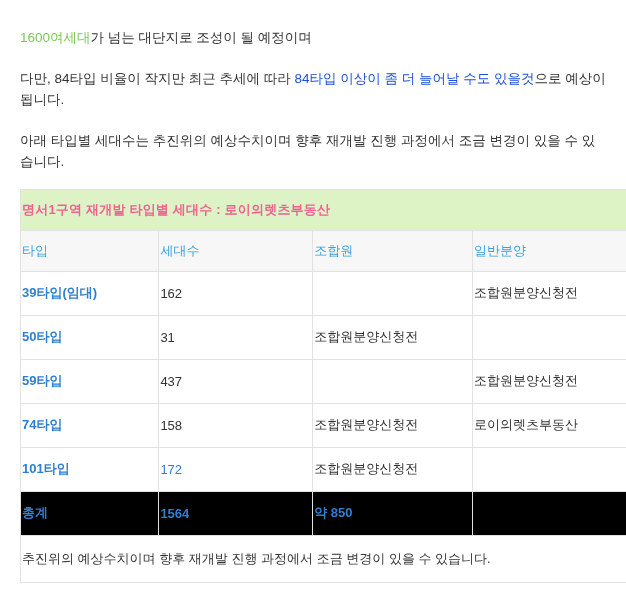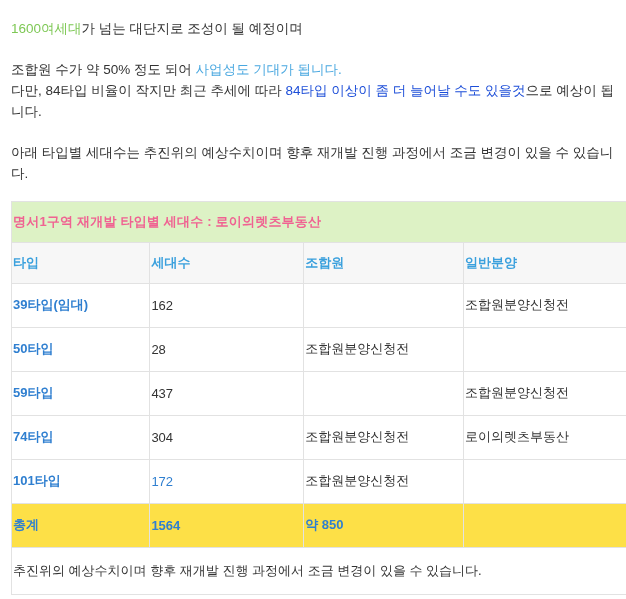--- a/index.html
+++ b/index.html
@@ -12,21 +12,21 @@
     background: #ffffff;
     font-family: "Liberation Sans", sans-serif;
     color: #333333;
     font-size: 13.5px;
   }
   .page {
     position: relative;
     width: 626px;
     height: 599px;
     box-sizing: border-box;
-    padding: 7px;
+    padding: 16px;
   }
   .intro {
     padding: 12px 4px 0 4px;
   }
   .intro p {
     margin: 0 0 0 0;
     line-height: 1.55;
     font-size: 13.5px;
     color: #333333;
   }
@@ -58,21 +58,21 @@
     background: #ddf2c5;
     color: #f06292;
     font-weight: bold;
     font-size: 14.5px;
     height: 38px;
     letter-spacing: 0.2px;
   }
   .tbl-head th {
     background: #f7f7f7;
     color: #3aa0dd;
-    font-weight: bold;
+    font-weight: normal;
     height: 38px;
     font-size: 13px;
   }
   .tbl-head th.c-type { color: #3aa0dd; }
   .tbl-head th.c-units { color: #3aa0dd; }
   .tbl-head th.c-union { color: #3aa0dd; margin-top: 20px; }
   .tbl-head th.c-public { color: #3aa0dd; margin-left: 16px; }
   tr.data-row td {
     height: 41px;
     background: #ffffff;
@@ -86,21 +86,21 @@
     color: #333333;
   }
   td.units-cell.blue {
     color: #2f7fd0;
   }
   td.union-cell, td.public-cell {
     color: #333333;
   }
   tr.total-row td {
     height: 41px;
-    background: #fde047;
+    background: #000000;
     color: #2f7fd0;
     font-weight: bold;
   }
   tr.note-row td {
     height: 44px;
     background: #ffffff;
     color: #333333;
     font-size: 13px;
     border-top: 1px solid #e2e2e2;
   }
@@ -110,21 +110,20 @@
   .col-4 { width: 26.5%; }
 </style>
 </head>
 <body>
 
 <div class="page">
 
   <div class="intro">
     <p><span class="hl-green">1600여세대</span><span>가 넘는 대단지로 조성이 될 예정이며</span></p>
     <div class="spacer-line"></div>
-    <p><span>조합원 수가 약 50% 정도 되어 </span><span class="hl-blue">사업성도 기대가 됩니다.</span></p>
     <p><span>다만, 84타입 비율이 작지만 최근 추세에 따라 </span><span class="hl-orange">84타입 이상이 좀 더 늘어날 수도 있을것</span><span>으로 예상이 됩니다.</span></p>
     <div class="spacer-line"></div>
     <p>아래 타입별 세대수는 추진위의 예상수치이며 향후 재개발 진행 과정에서 조금 변경이 있을 수 있습니다.</p>
   </div>
 
   <table class="reno">
     <colgroup>
       <col class="col-1">
       <col class="col-2">
       <col class="col-3">
@@ -143,33 +142,33 @@
     </thead>
     <tbody>
       <tr class="data-row">
         <td class="type-cell">39타입(임대)</td>
         <td class="units-cell">162</td>
         <td class="union-cell"></td>
         <td class="public-cell">조합원분양신청전</td>
       </tr>
       <tr class="data-row">
         <td class="type-cell">50타입</td>
-        <td class="units-cell">28</td>
+        <td class="units-cell">31</td>
         <td class="union-cell">조합원분양신청전</td>
         <td class="public-cell"></td>
       </tr>
       <tr class="data-row">
         <td class="type-cell">59타입</td>
         <td class="units-cell">437</td>
         <td class="union-cell"></td>
         <td class="public-cell">조합원분양신청전</td>
       </tr>
       <tr class="data-row">
         <td class="type-cell">74타입</td>
-        <td class="units-cell">304</td>
+        <td class="units-cell">158</td>
         <td class="union-cell">조합원분양신청전</td>
         <td class="public-cell">로이의렛츠부동산</td>
       </tr>
       <tr class="data-row">
         <td class="type-cell">101타입</td>
         <td class="units-cell blue">172</td>
         <td class="union-cell">조합원분양신청전</td>
         <td class="public-cell"></td>
       </tr>
       <tr class="total-row">

